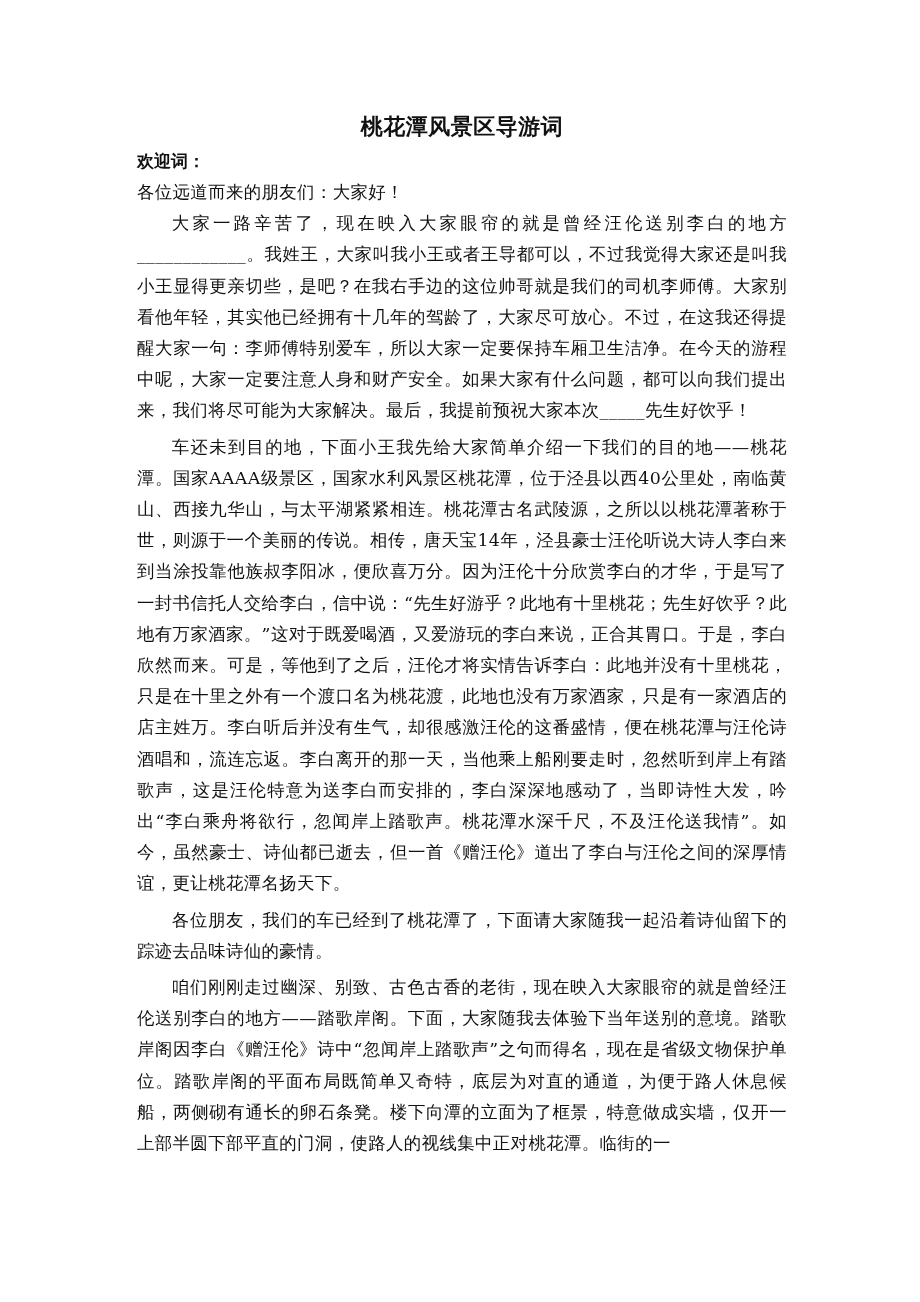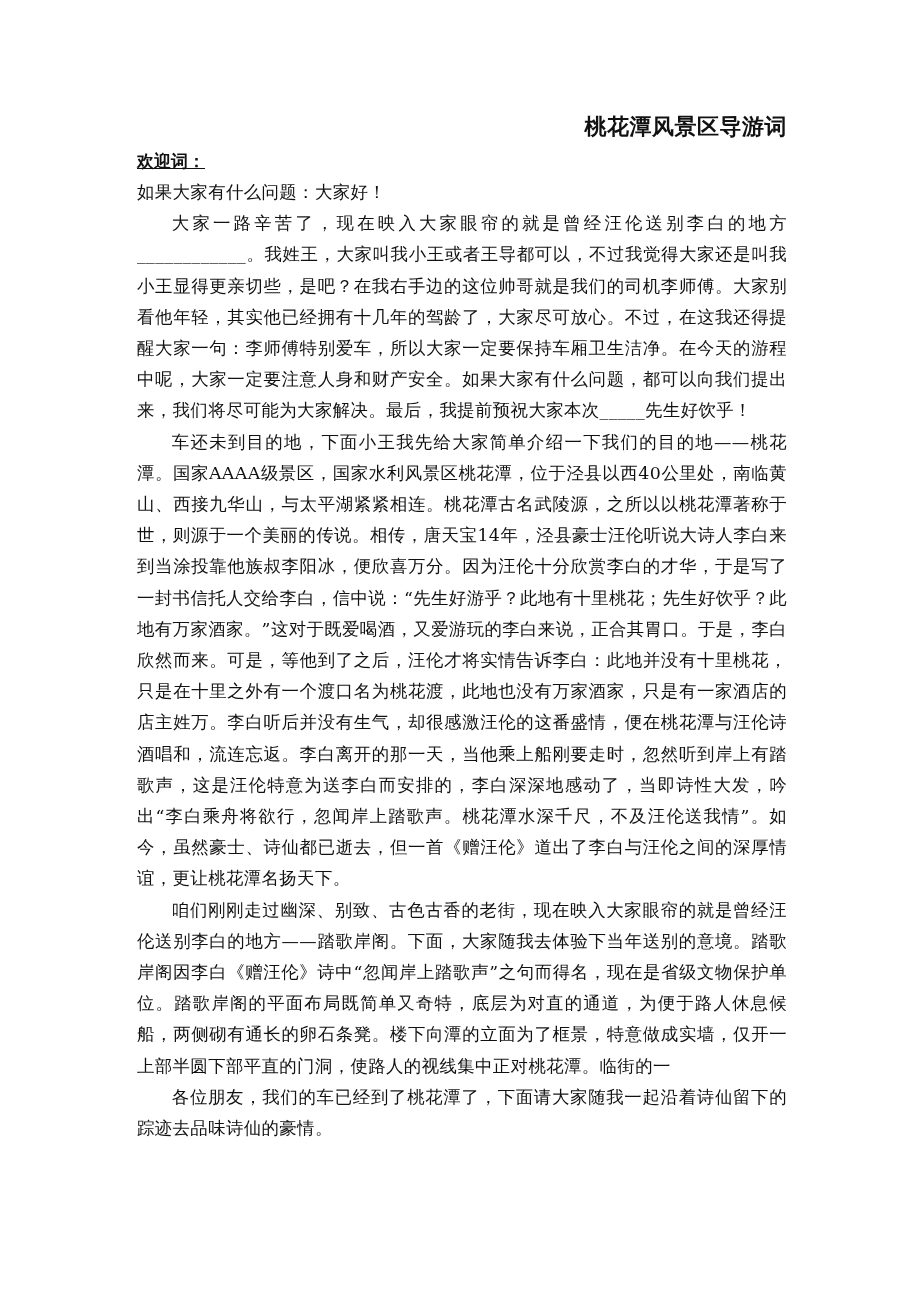--- a/index.html
+++ b/index.html
@@ -15,59 +15,59 @@
     font-family: "DejaVu Serif", "Liberation Serif", serif;
     color: #111111;
   }
   .page {
     position: absolute;
     left: 137px;
     top: 110px;
     width: 650px;
   }
   .title {
-    text-align: right;
+    text-align: center;
     font-family: "DejaVu Sans", "Liberation Sans", sans-serif;
     font-weight: bold;
     font-size: 22px;
     line-height: 34px;
     margin: 0 0 2px 0;
     letter-spacing: 0.5px;
   }
   .heading {
     font-family: "DejaVu Sans", "Liberation Sans", sans-serif;
     font-weight: bold;
     font-size: 17px;
     line-height: 31px;
     margin: 0;
-    text-decoration: underline;
   }
   p {
     margin: 0;
     font-size: 17.4px;
     line-height: 31.2px;
     text-align: justify;
     letter-spacing: 0.4px;
   }
   p.indent {
     text-indent: 2em;
   }
   p.gap {
+    margin-top: 5px;
   }
 </style>
 </head>
 <body>
 
 <div class="page">
   <h1 class="title">桃花潭风景区导游词</h1>
 
   <div class="heading">欢迎词：</div>
 
-  <p>如果大家有什么问题：大家好！</p>
+  <p>各位远道而来的朋友们：大家好！</p>
 
   <p class="indent"><span>大家一路辛苦了，现在映入大家眼帘的就是曾经汪伦送别李白的地方</span><span>____________</span><span>。我姓王，大家叫我小王或者王导都可以，不过我觉得大家还是叫我小王显得更亲切些，是吧？在我右手边的这位帅哥就是我们的司机李师傅。大家别看他年轻，其实他已经拥有十几年的驾龄了，大家尽可放心。不过，在这我还得提醒大家一句：李师傅特别爱车，所以大家一定要保持车厢卫生洁净。在今天的游程中呢，大家一定要注意人身和财产安全。如果大家有什么问题，都可以向我们提出来，我们将尽可能为大家解决。最后，我提前预祝大家本次</span><span>_____</span><span>先生好饮乎！</span></p>
 
   <p class="indent gap">车还未到目的地，下面小王我先给大家简单介绍一下我们的目的地——桃花潭。国家AAAA级景区，国家水利风景区桃花潭，位于泾县以西40公里处，南临黄山、西接九华山，与太平湖紧紧相连。桃花潭古名武陵源，之所以以桃花潭著称于世，则源于一个美丽的传说。相传，唐天宝14年，泾县豪士汪伦听说大诗人李白来到当涂投靠他族叔李阳冰，便欣喜万分。因为汪伦十分欣赏李白的才华，于是写了一封书信托人交给李白，信中说：“先生好游乎？此地有十里桃花；先生好饮乎？此地有万家酒家。”这对于既爱喝酒，又爱游玩的李白来说，正合其胃口。于是，李白欣然而来。可是，等他到了之后，汪伦才将实情告诉李白：此地并没有十里桃花，只是在十里之外有一个渡口名为桃花渡，此地也没有万家酒家，只是有一家酒店的店主姓万。李白听后并没有生气，却很感激汪伦的这番盛情，便在桃花潭与汪伦诗酒唱和，流连忘返。李白离开的那一天，当他乘上船刚要走时，忽然听到岸上有踏歌声，这是汪伦特意为送李白而安排的，李白深深地感动了，当即诗性大发，吟出“李白乘舟将欲行，忽闻岸上踏歌声。桃花潭水深千尺，不及汪伦送我情”。如今，虽然豪士、诗仙都已逝去，但一首《赠汪伦》道出了李白与汪伦之间的深厚情谊，更让桃花潭名扬天下。</p>
 
+  <p class="indent gap">各位朋友，我们的车已经到了桃花潭了，下面请大家随我一起沿着诗仙留下的踪迹去品味诗仙的豪情。</p>
+
   <p class="indent gap">咱们刚刚走过幽深、别致、古色古香的老街，现在映入大家眼帘的就是曾经汪伦送别李白的地方——踏歌岸阁。下面，大家随我去体验下当年送别的意境。踏歌岸阁因李白《赠汪伦》诗中“忽闻岸上踏歌声”之句而得名，现在是省级文物保护单位。踏歌岸阁的平面布局既简单又奇特，底层为对直的通道，为便于路人休息候船，两侧砌有通长的卵石条凳。楼下向潭的立面为了框景，特意做成实墙，仅开一上部半圆下部平直的门洞，使路人的视线集中正对桃花潭。临街的一</p>
-
-  <p class="indent gap">各位朋友，我们的车已经到了桃花潭了，下面请大家随我一起沿着诗仙留下的踪迹去品味诗仙的豪情。</p>
 </div>
 
 </body></html>

